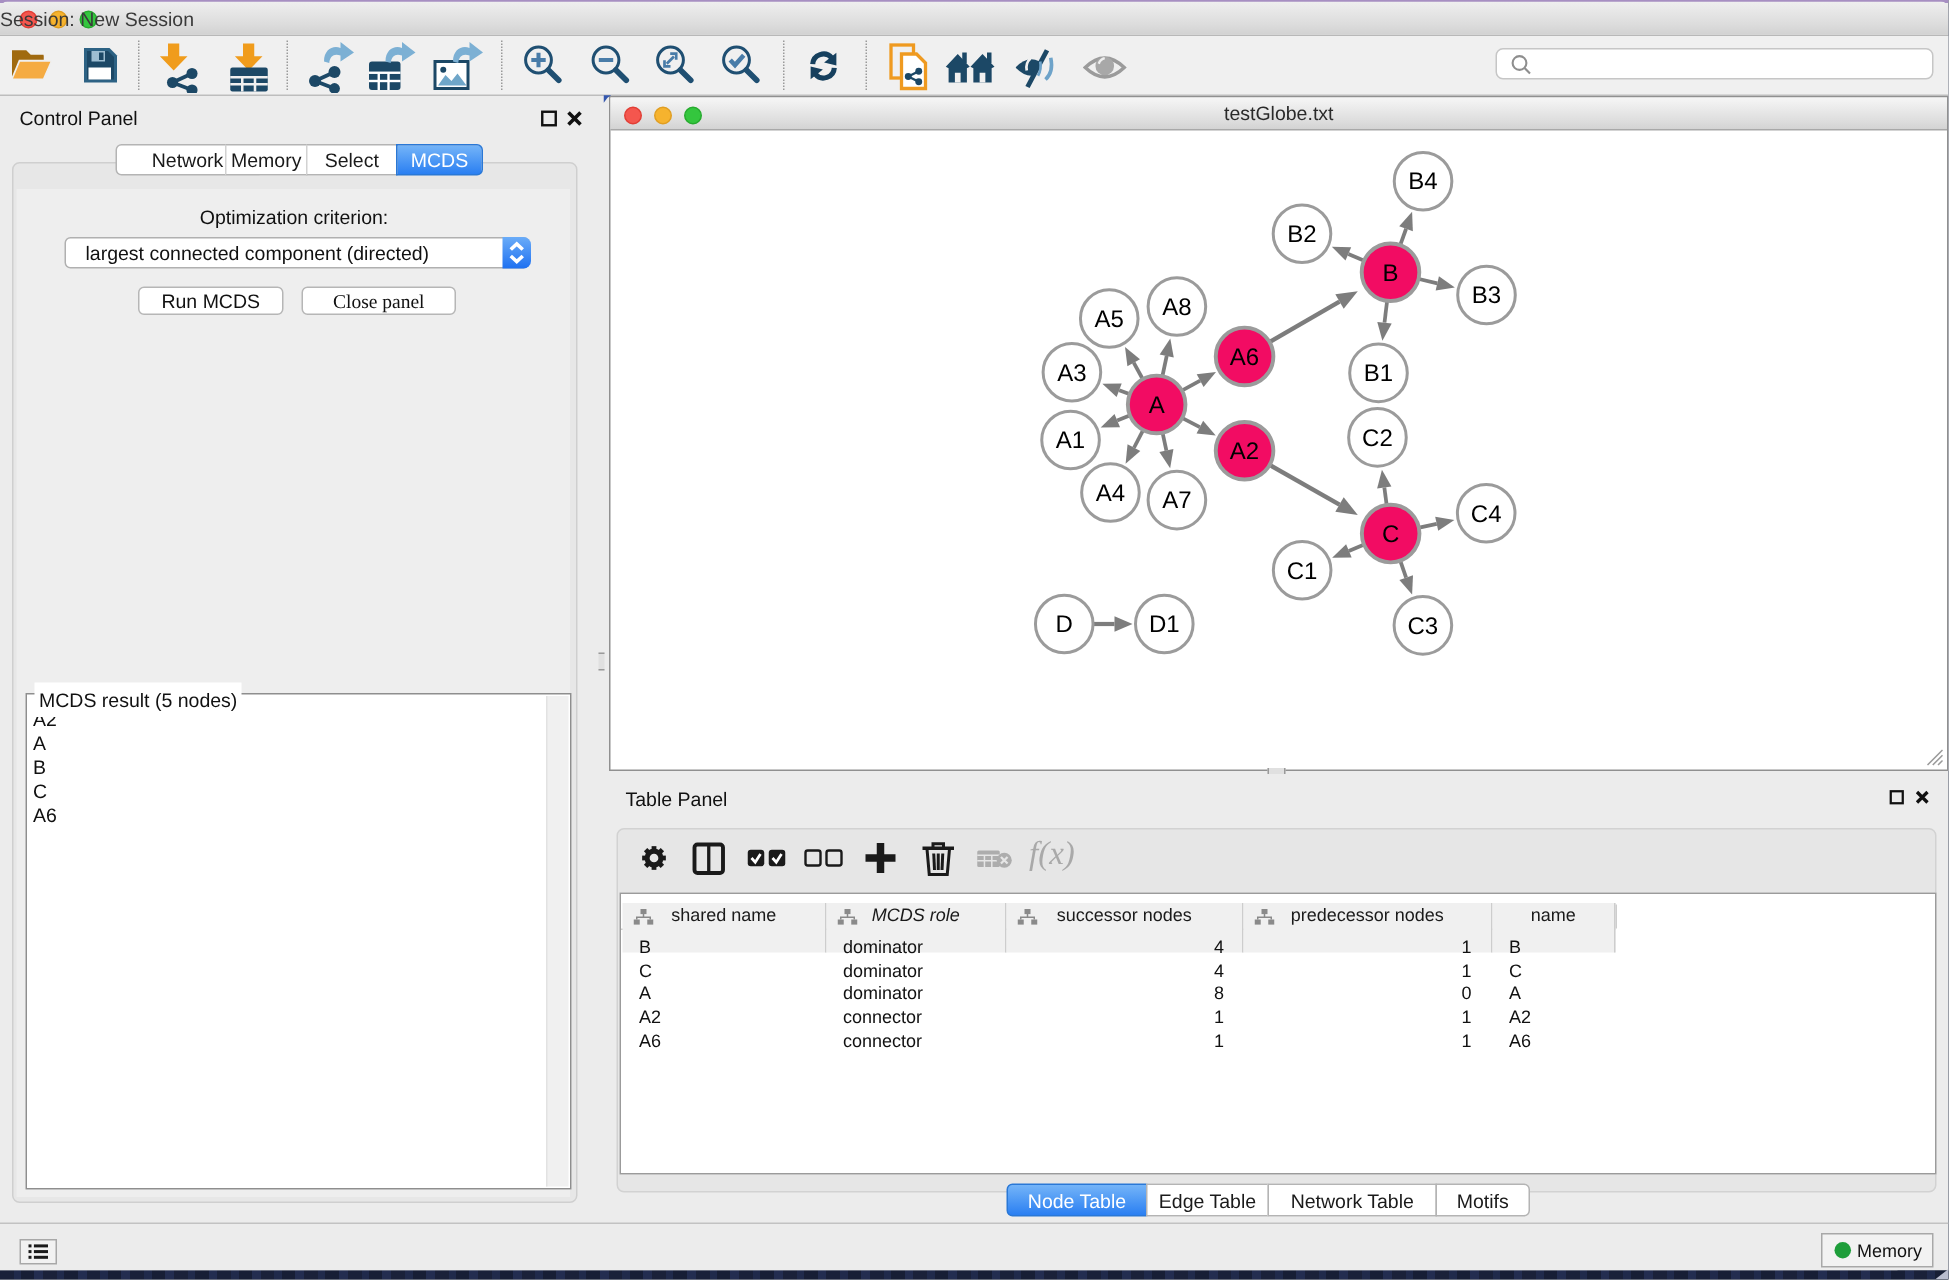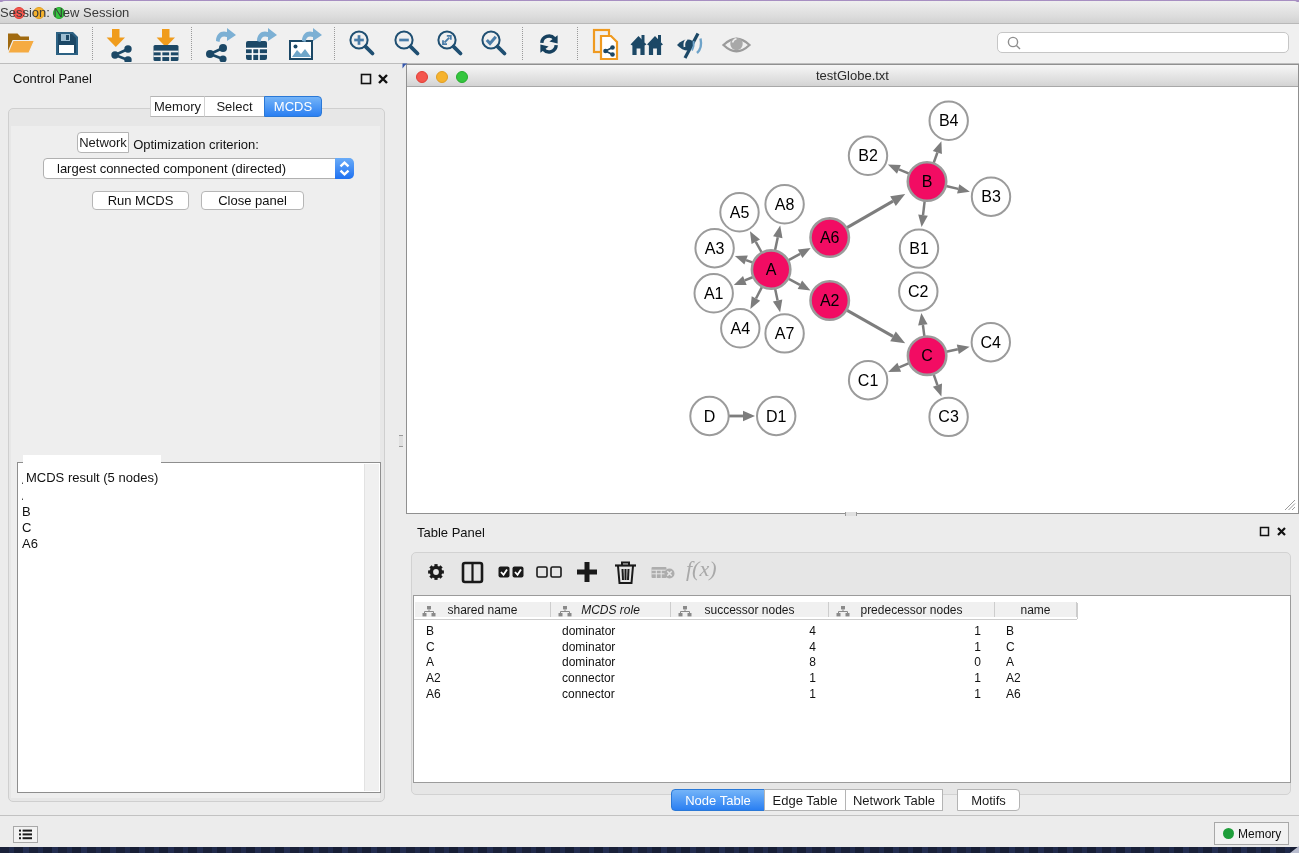--- a/index.html
+++ b/index.html
@@ -35,21 +35,21 @@
  background:linear-gradient(#f6f6f6,#dddddd 75%,#d3d3d3);border-bottom:1px solid #a8a8a8;}
 
 #tpToolbar{position:absolute;left:411px;top:552px;width:880px;height:243px;
  background:#e6e6e6;border:1px solid #d2d2d2;border-radius:5px;box-sizing:border-box;}
 #tbl{position:absolute;left:413px;top:595px;width:878px;height:188px;background:#fff;
  border:1px solid #9b9b9b;box-sizing:border-box;}
 .btab{position:absolute;top:789px;height:22px;background:#fff;border:1px solid #b4b4b4;
  box-sizing:border-box;font-size:13px;color:#1a1a1a;text-align:center;line-height:21px;}
 #statusline{position:absolute;left:0;top:815px;width:1299px;height:1px;background:#c2c2c2;}
 #statusbar{position:absolute;left:0;top:816px;width:1265px;height:31px;background:#ececec;}
-.hdrcell{position:absolute;top:6px;height:15px;background:#f0f0f0;border-right:1px solid #cdcdcd;
+.hdrcell{position:absolute;top:6px;height:33px;background:#f0f0f0;border-right:1px solid #cdcdcd;
  box-sizing:border-box;font-size:12px;color:#1a1a1a;text-align:center;line-height:16px;}
 .cell{position:absolute;font-size:12px;color:#111;white-space:nowrap;}
 svg{display:block;}
 </style>
 </head>
 <body>
 <div id="app"></div>
 <div id="topline"></div>
 <div id="titlebar">
   <div class="tl" style="left:13px;background:#f4564e;border:1px solid #e13e35;box-sizing:border-box;"></div>
@@ -206,45 +206,45 @@
 <div id="cpTitle">Control Panel</div>
 <svg class="abs" style="left:360px;top:73px;" width="12" height="12" viewBox="0 0 12 12">
   <rect x="1.5" y="1.5" width="9" height="9" fill="none" stroke="#111" stroke-width="1.6"></rect>
 </svg>
 <svg class="abs" style="left:377px;top:73px;" width="12" height="12" viewBox="0 0 12 12">
   <path d="M2,2 L10,10 M10,2 L2,10" stroke="#111" stroke-width="2.4"></path>
 </svg>
 <div id="cpPanel">
     <div id="cpInner"></div>
   </div>
-<div class="tab" style="left:77px;width:52px;border-radius:4px 0 0 4px;margin-top:36px;">Network</div>
+<div class="tab" style="left:77px;width:96px;border-radius:4px 0 0 4px;">Network</div>
 <div class="tab" style="left:150px;width:55px;border-left:1px solid #d2d2d2;">Memory</div>
 <div class="tab" style="left:204px;width:61px;border-left:1px solid #d2d2d2;">Select</div>
 <div class="tab" style="left:264px;width:58px;border:1px solid #2a78d6;border-radius:0 4px 4px 0;
  background:linear-gradient(#74b4f8,#2a7ff2);color:#fff;">MCDS</div>
 <div class="abs" style="left:8px;top:137px;width:376px;text-align:center;font-size:13px;color:#111;">Optimization criterion:</div>
 <div class="abs" style="left:43px;top:158px;width:310px;height:21px;background:#fff;
  border:1px solid #b0b0b0;border-radius:4px;box-sizing:border-box;">
   <div class="abs" style="left:13px;top:2px;font-size:13px;color:#111;">largest connected component (directed)</div>
   <div class="abs" style="right:-2px;top:-1px;width:19px;height:21px;border-radius:0 5px 5px 0;
    background:linear-gradient(#6aacf8,#1f71f1);">
     <svg width="19" height="21" viewBox="0 0 19 21">
       <path d="M5.5,8.3 L9.5,4.6 L13.5,8.3" fill="none" stroke="#fff" stroke-width="2.4"></path>
       <path d="M5.5,12.7 L9.5,16.4 L13.5,12.7" fill="none" stroke="#fff" stroke-width="2.4"></path>
     </svg>
   </div>
 </div>
 <div class="btn" style="left:92px;top:191px;width:97px;height:19px;line-height:17px;">Run MCDS</div>
-<div class="btn" style="left:201px;top:191px;width:103px;height:19px;line-height:17px;">Close panel</div>
+<div class="btn" style="left:201px;top:191px;width:103px;height:19px;line-height:17px;font-family:Liberation Serif, serif;">Close panel</div>
 <div class="abs" style="left:17px;top:462px;width:364px;height:331px;background:#fff;
  border:1px solid #8e8e8e;box-sizing:border-box;">
   <div class="abs" style="left:346px;top:1px;width:14px;height:327px;background:#f0f0f0;border-left:1px solid #e2e2e2;"></div>
   <div class="abs" style="left:4px;top:9px;font-size:13px;color:#111;line-height:16px;">A2<br>A<br>B<br>C<br>A6</div>
 </div>
-<div class="abs" style="left:23px;top:455px;background:#fff;padding:15px 3px;font-size:13px;color:#111;">MCDS result (5 nodes)</div>
+<div class="abs" style="left:23px;top:455px;background:#fff;padding:4px 3px;font-size:13px;color:#111;">MCDS result (5 nodes)</div>
 <div id="gwin">
   <div id="gtitle">
     <div class="tl" style="left:8.5px;top:5.5px;background:#f4564e;border:1px solid #e13e35;box-sizing:border-box;"></div>
     <div class="tl" style="left:28.5px;top:5.5px;background:#f6b32e;border:1px solid #e09e22;box-sizing:border-box;"></div>
     <div class="tl" style="left:48.5px;top:5.5px;background:#34c63e;border:1px solid #26ab2e;box-sizing:border-box;"></div>
     <div style="position:absolute;left:0;right:0;top:3px;text-align:center;font-size:13px;color:#2a2a2a;">testGlobe.txt</div>
   </div>
   <svg style="position:absolute;right:2px;bottom:2px;" width="12" height="12" viewBox="0 0 12 12">
     <g stroke="#9a9a9a" stroke-width="1">
       <line x1="1" y1="11" x2="11" y2="1"></line>
@@ -466,21 +466,21 @@
   <div class="cell" style="left:592px;top:75.1px;">A2</div>
   <div class="cell" style="left:12px;top:90.8px;">A6</div>
   <div class="cell" style="left:148px;top:90.8px;">connector</div>
   <div class="cell" style="left:352px;top:90.8px;width:50px;text-align:right;">1</div>
   <div class="cell" style="left:517px;top:90.8px;width:50px;text-align:right;">1</div>
   <div class="cell" style="left:592px;top:90.8px;">A6</div>
 </div>
 <div class="btab" style="left:671px;width:94px;border-radius:4px 0 0 4px;border:1px solid #2a78d6;
  background:linear-gradient(#74b4f8,#2a7ff2);color:#fff;">Node Table</div>
 <div class="btab" style="left:764px;width:82px;">Edge Table</div>
-<div class="btab" style="left:845px;width:98px;">Network Table</div>
+<div class="btab" style="left:845px;width:113px;">Network Table</div>
 <div class="btab" style="left:957px;width:63px;border-radius:0 4px 4px 0;">Motifs</div>
 <svg class="abs" style="left:402px;top:63px;" width="6" height="6" viewBox="0 0 6 6">
   <path d="M0.5,5.5 L0.5,0.5 L5.5,0.5 L3,2.2 L0.5,5.5 z" fill="#3457ae"></path>
 </svg>
 <div class="abs" style="left:399px;top:435px;width:4px;height:10px;border-top:1px solid #9a9a9a;border-bottom:1px solid #9a9a9a;background:#e0e0e0;"></div>
 <div class="abs" style="left:845px;top:512px;width:10px;height:4px;border-left:1px solid #9a9a9a;border-right:1px solid #9a9a9a;background:#e0e0e0;"></div>
 <div id="statusline"></div>
 <div id="statusbar">
   <div class="abs" style="left:13px;top:10px;width:25px;height:17px;background:#f2f2f2;border:1px solid #a8a8a8;box-sizing:border-box;">
     <svg width="23" height="15" viewBox="0 0 23 15">

